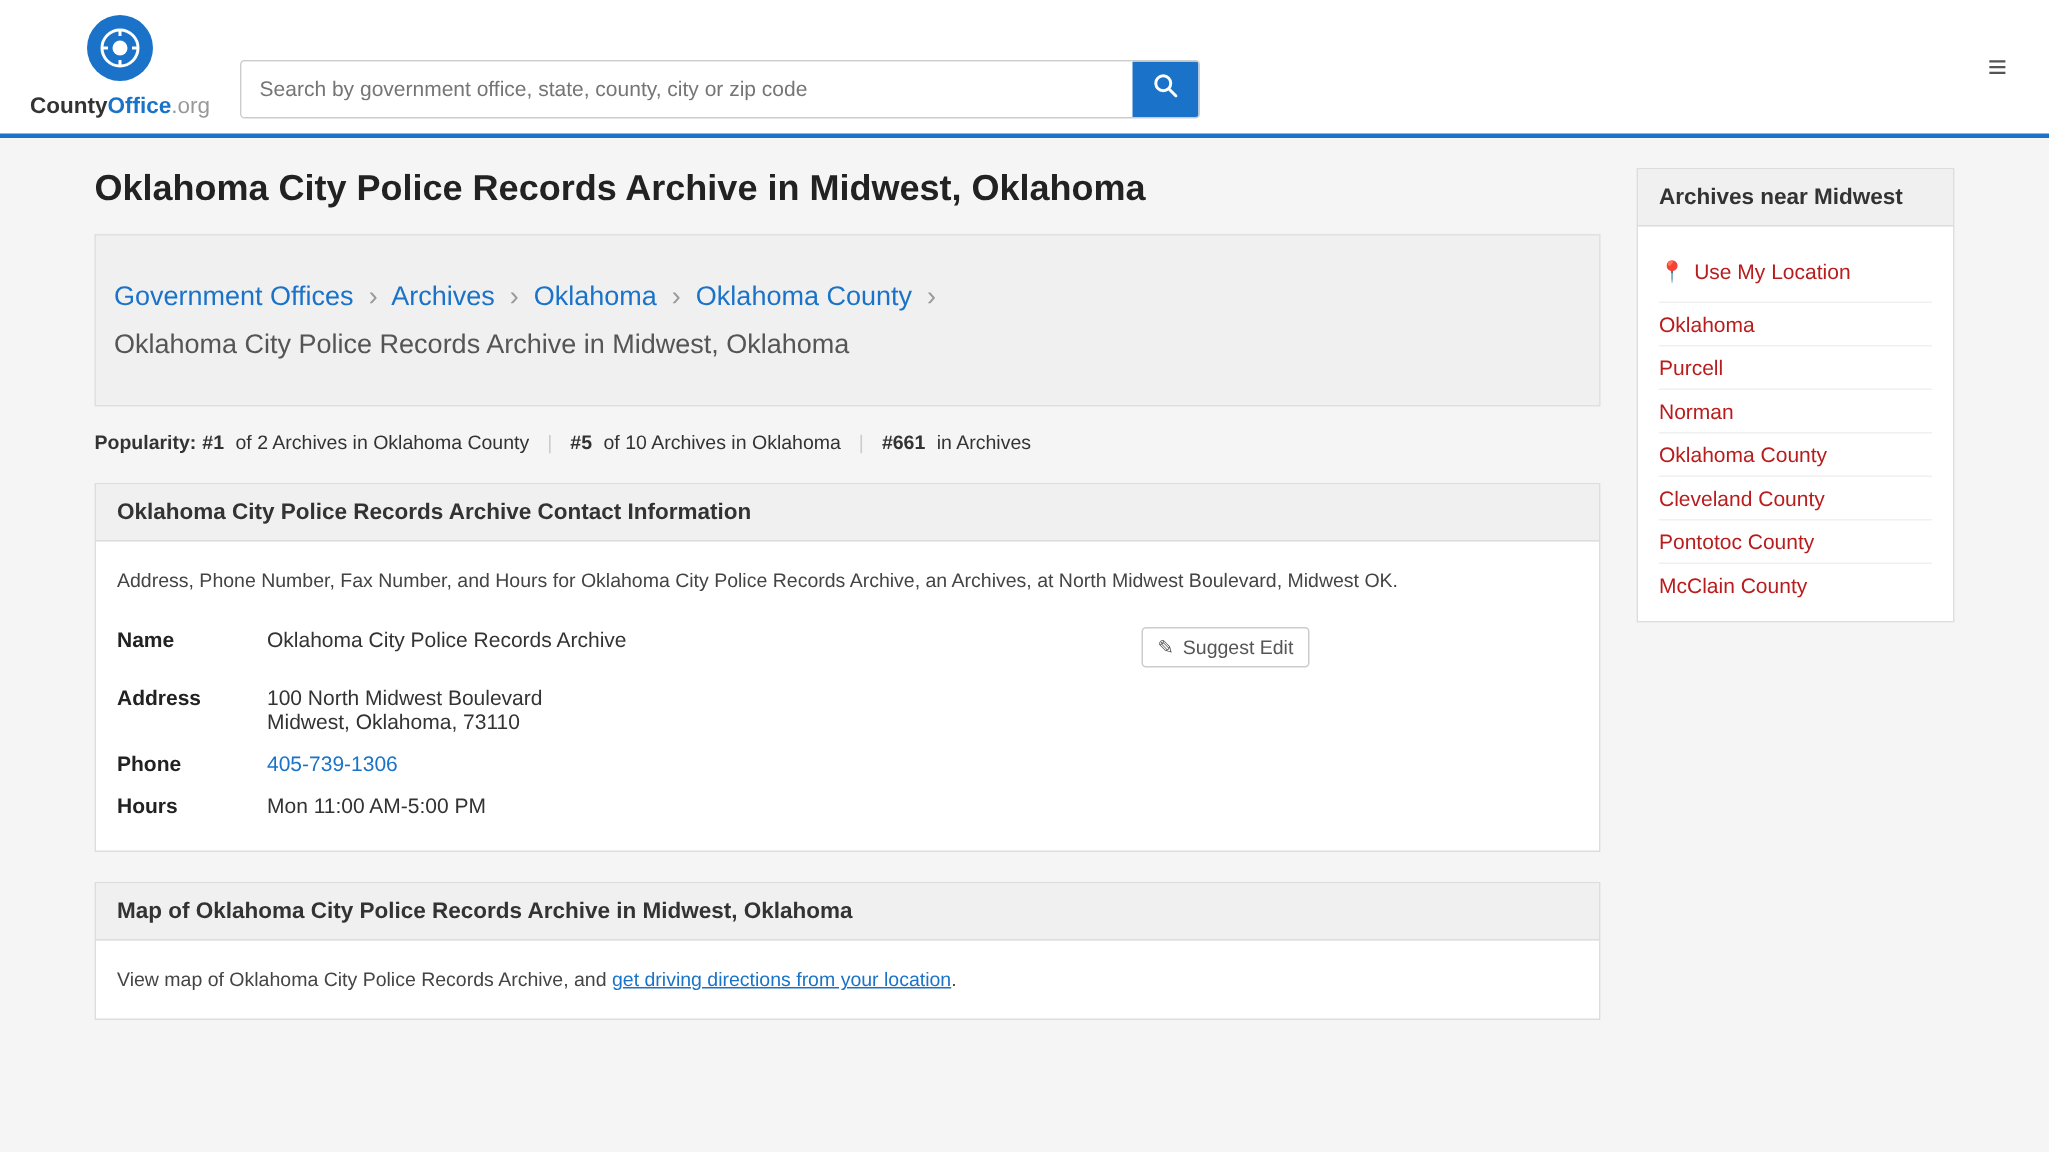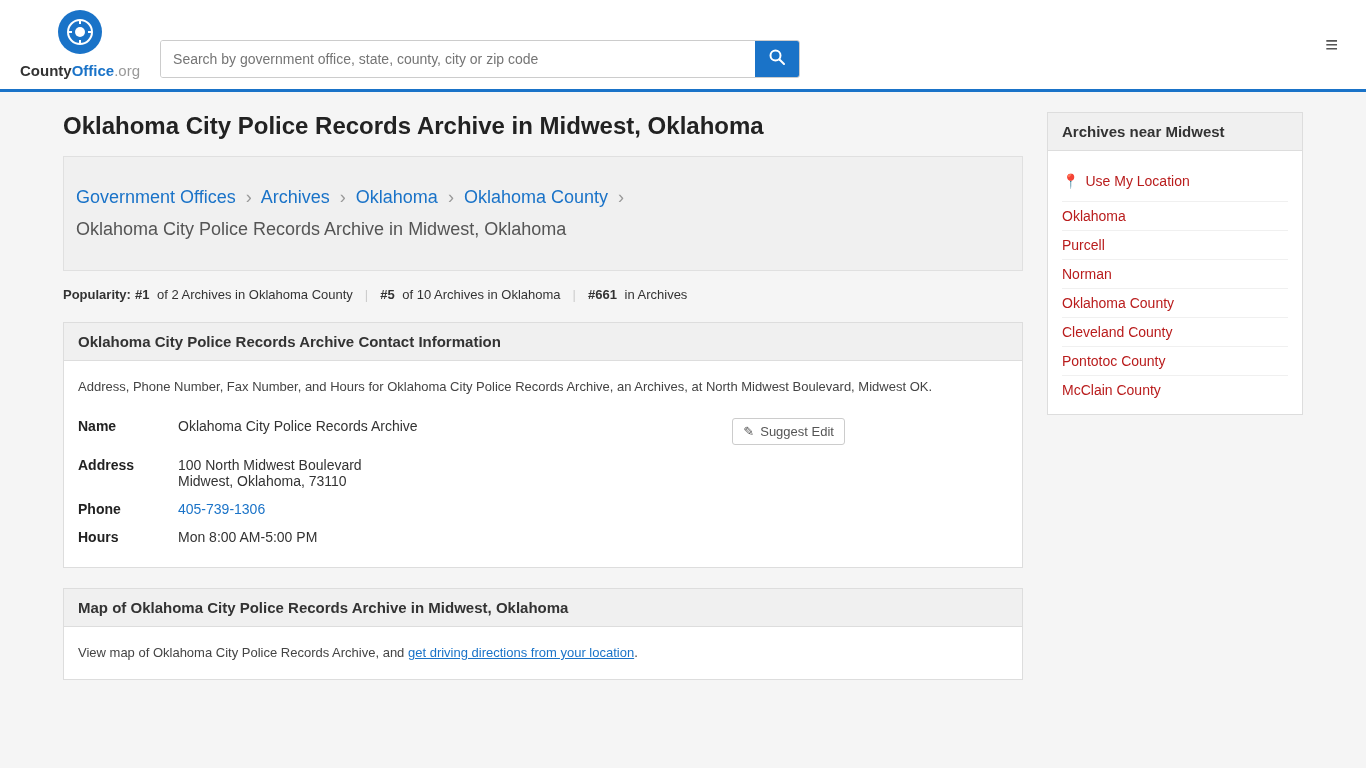--- a/index.html
+++ b/index.html
@@ -77,21 +77,21 @@
     
     .page-wrap {
       max-width: 1280px;
       margin: 0 auto;
       padding: 20px 20px;
       display: flex;
       gap: 24px;
       align-items: flex-start;
     }
     .main-content { flex: 1; min-width: 0; }
-    .sidebar { width: 256px; flex-shrink: 0; }
+    .sidebar { width: 212px; flex-shrink: 0; }
 
     
     .page-title {
       font-size: 24px;
       font-weight: bold;
       color: #222;
       margin-bottom: 16px;
     }
 
     
@@ -293,21 +293,21 @@
             </tr>
             <tr>
               <td class="label">Phone</td>
               <td class="value">
                 <a href="tel:4057391306">405-739-1306</a>
               </td>
               <td></td>
             </tr>
             <tr>
               <td class="label">Hours</td>
-              <td class="value">Mon 8:00 AM-5:00 PM</td>
+              <td class="value">Mon 11:00 AM-5:00 PM</td>
               <td></td>
             </tr>
           </tbody>
             </table>
         </div>
       </div>
     </div>
 
     <div class="section-card">
       <div class="section-header">Map of Oklahoma City Police Records Archive in Midwest, Oklahoma</div>

